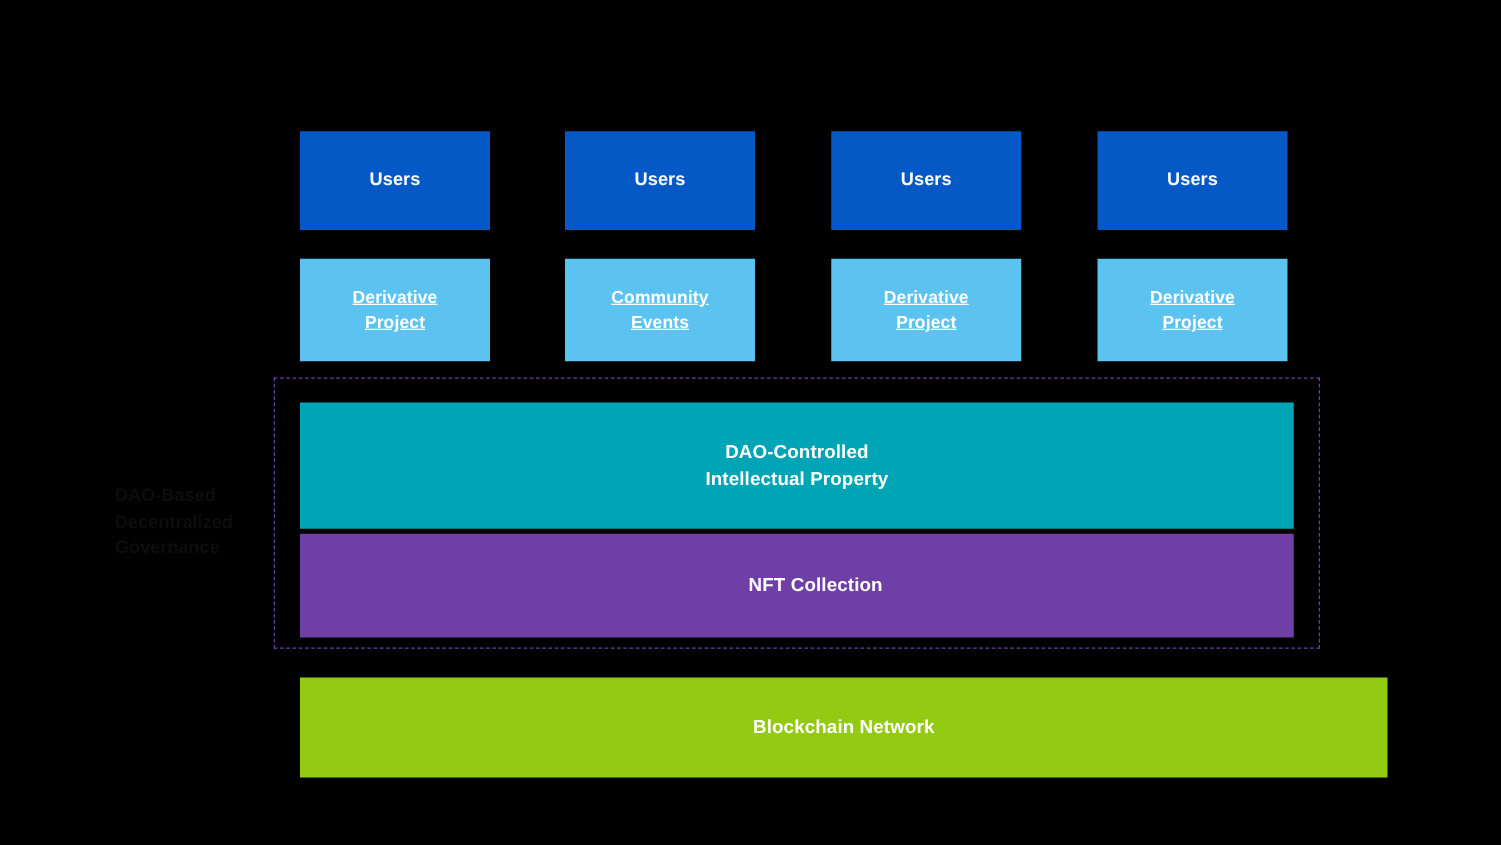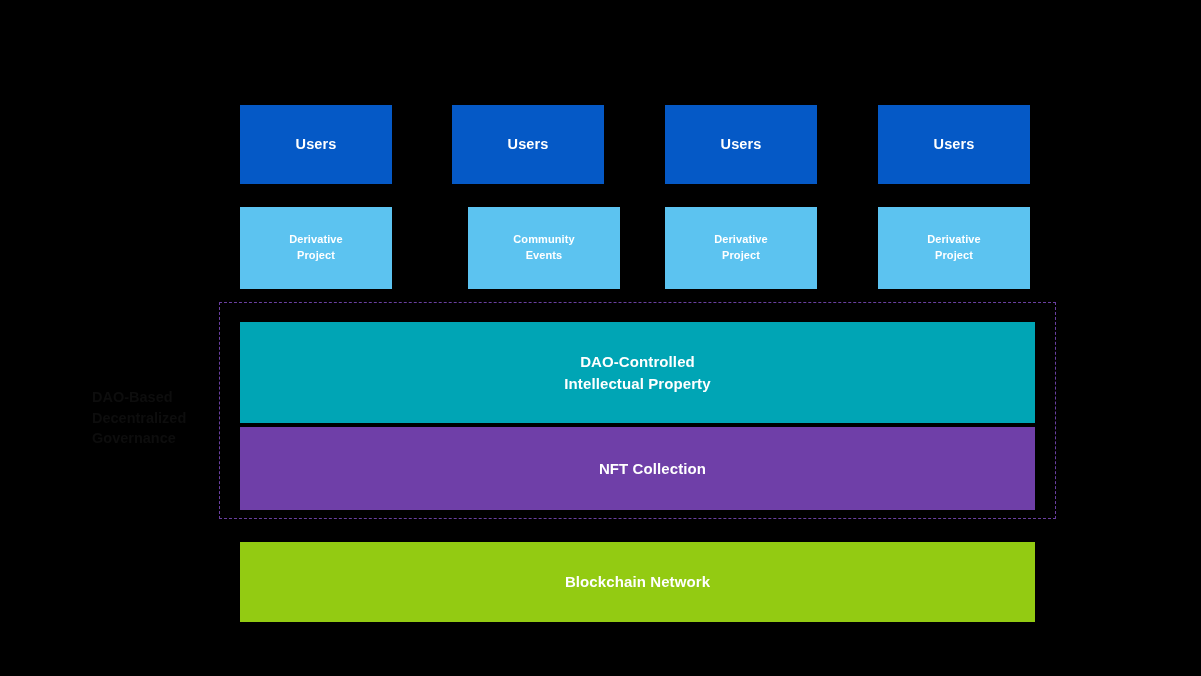--- a/index.html
+++ b/index.html
@@ -31,21 +31,22 @@
     color: #ffffff;
     font-weight: bold;
     line-height: 1.42;
     box-sizing: border-box;
     letter-spacing: 0.1px;
   }
   .box-users {
     font-size: 14.5px;
   }
   .box-derivative {
-    font-size: 11px;
+    font-size: 14px;
+    text-decoration: underline;
   }
   .box-wide {
     font-size: 15px;
   }
   .dashed-region {
     position: absolute;
     box-sizing: border-box;
     border: 1.6px dashed #6a3fa0;
     background: transparent;
   }
@@ -70,25 +71,25 @@
 Decentralized
 Governance</div>
 
   <div class="box box-users" style="left:240px; top:105px; width:152px; height:79px; background:#0559c6;">Users</div>
   <div class="box box-users" style="left:452px; top:105px; width:152px; height:79px; background:#0559c6;">Users</div>
   <div class="box box-users" style="left:665px; top:105px; width:152px; height:79px; background:#0559c6;">Users</div>
   <div class="box box-users" style="left:878px; top:105px; width:152px; height:79px; background:#0559c6;">Users</div>
 
   <div class="box box-derivative" style="left:240px; top:207px; width:152px; height:82px; background:#5cc3f0; white-space:pre-line;">Derivative
 Project</div>
-  <div class="box box-derivative" style="left:452px; top:207px; width:152px; height:82px; background:#5cc3f0; white-space:pre-line;margin-left:16px;">Community
+  <div class="box box-derivative" style="left:452px; top:207px; width:152px; height:82px; background:#5cc3f0; white-space:pre-line;">Community
 Events</div>
   <div class="box box-derivative" style="left:665px; top:207px; width:152px; height:82px; background:#5cc3f0; white-space:pre-line;">Derivative
 Project</div>
   <div class="box box-derivative" style="left:878px; top:207px; width:152px; height:82px; background:#5cc3f0; white-space:pre-line;">Derivative
 Project</div>
 
   <div class="box box-wide" style="left:240px; top:322px; width:795px; height:101px; background:#00a5b5; white-space:pre-line;">DAO-Controlled
 Intellectual Property</div>
   <div class="box box-wide" style="left:240px; top:427px; width:795px; height:83px; background:#6f3fa8; white-space:pre-line;padding-left:30px;">NFT Collection</div>
-  <div class="box box-wide" style="left:240px; top:542px; width:795px; height:80px; background:#93cb12; white-space:pre-line;">Blockchain Network</div>
+  <div class="box box-wide" style="left:240px; top:542px; width:870px; height:80px; background:#93cb12; white-space:pre-line;">Blockchain Network</div>
 
 </div>
 
 </body></html>

